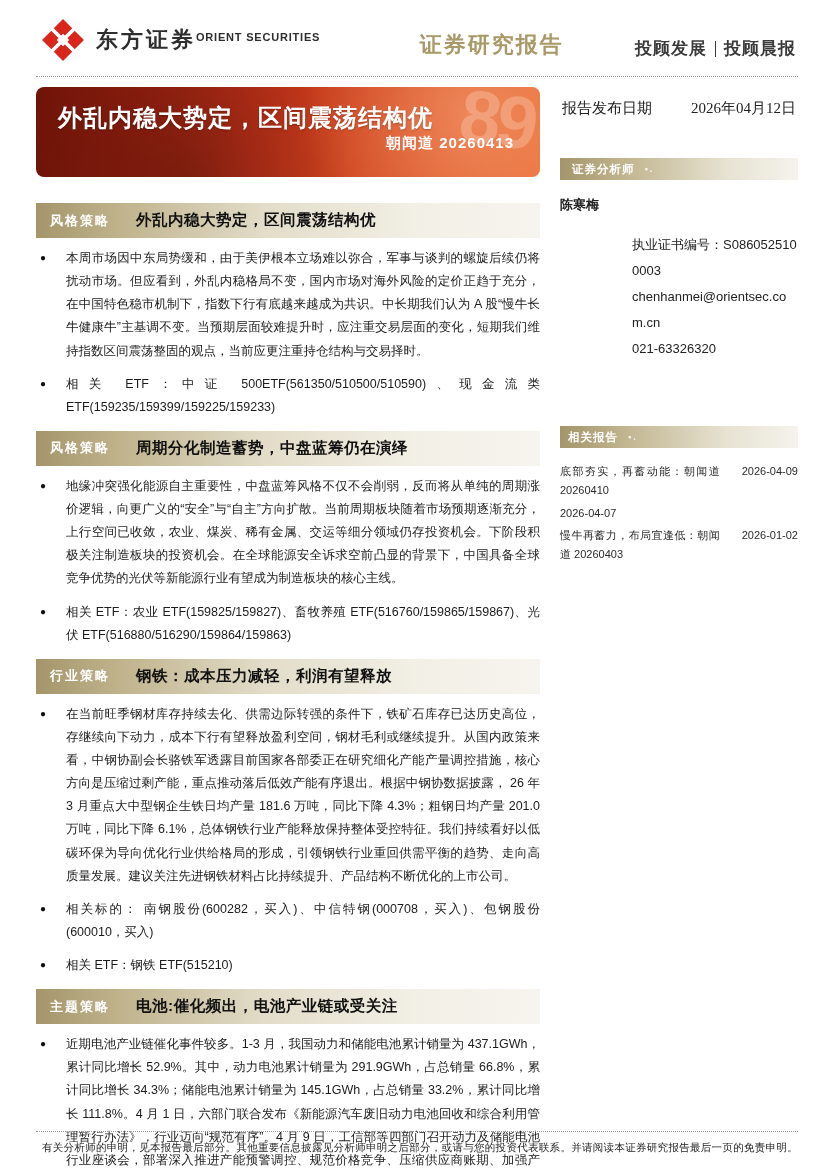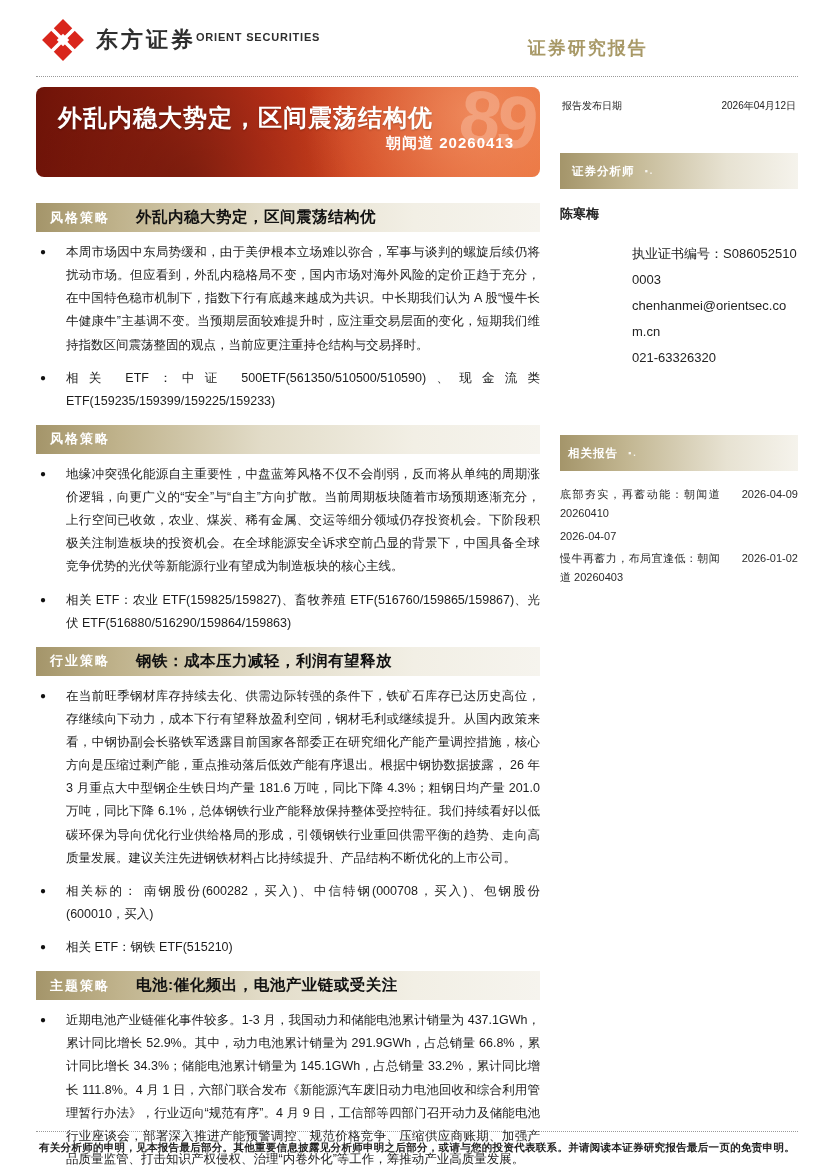--- a/index.html
+++ b/index.html
@@ -9,21 +9,21 @@
 
   
   .topbar { display:flex; align-items:center; padding:14px 30px 10px 40px; height:76px; }
   .brand { display:flex; align-items:center; gap:10px; }
   .logo-mark svg { display:block; }
   .brand-text { display:flex; flex-direction:row; line-height:1.1; }
   .brand-cn { font-size:22px; font-weight:bold; color:#2e2e2e; letter-spacing:3px; }
   .brand-en { font-size:11px; font-weight:bold; color:#2e2e2e; letter-spacing:0.8px; margin-top:3px; }
   .topbar-spacer-a { flex:1.4; }
   .topbar-spacer-b { flex:1; }
-  .center-label { font-size:18px; font-weight:bold; color:#a89967; letter-spacing:2px; align-self:flex-end; padding-bottom:6px; }
+  .center-label { font-size:22px; font-weight:bold; color:#a89967; letter-spacing:2px; align-self:flex-end; padding-bottom:6px; }
   .right-label { font-size:17px; font-weight:bold; color:#3a3a3a; letter-spacing:1px; align-self:flex-end; padding-bottom:6px; display:flex; align-items:center; gap:8px; }
   .vbar { display:inline-block; width:1px; height:16px; background:#3a3a3a; }
   .top-divider { border-top:1px dotted #9a9a9a; margin:0 28px 0 36px; }
 
   
   .content { display:flex; padding:10px 28px 0 36px; gap:20px; }
   .main-col { width:504px; flex:none; }
   .side-col { flex:1; min-width:0; }
 
   
@@ -32,45 +32,45 @@
   .banner::before { content:""; position:absolute; inset:0;
     background:radial-gradient(circle at 86% 30%, rgba(255,190,150,0.45), rgba(255,190,150,0) 38%),
                radial-gradient(circle at 30% 110%, rgba(0,0,0,0.25), rgba(0,0,0,0) 45%); }
   .banner-watermark { position:absolute; top:-10px; right:6px; font-size:74px; font-weight:bold;
     color:rgba(255,225,210,0.30); letter-spacing:-4px; transform:rotate(8deg); }
   .banner-title { position:relative; font-size:24px; font-weight:bold; color:#fff; padding:15px 0 0 22px; letter-spacing:1px; text-shadow:0 1px 2px rgba(0,0,0,0.25); }
   .banner-subtitle { position:absolute; right:26px; bottom:24px; font-size:15px; font-weight:bold; color:#fff; letter-spacing:1px; }
 
   
   .section { margin-bottom:12px; }
-  .section-head { display:flex; align-items:center; height:29px; margin-bottom:9px;
+  .section-head { display:flex; align-items:center; height:35px; margin-bottom:9px;
     background:linear-gradient(90deg,#a4956a 0%,#bfb28b 16%,#e2dcc8 45%,#f2efe5 75%,#f6f4ee 100%); }
   .section-badge { color:#fff; font-weight:bold; font-size:13px; letter-spacing:2px; padding-left:14px; flex:none; }
   .section-title { color:#111; font-weight:bold; font-size:15.5px; margin-left:26px; letter-spacing:0.5px; }
   .bullet { display:flex; margin:2px 0 10px 4px; }
   .bullet-dot { flex:none; width:26px; font-size:10px; color:#111; padding-top:5px; }
   .bullet-text { flex:1; font-size:12.5px; line-height:1.85; color:#1c1c1c; text-align:justify; }
 
   
-  .date-row { display:flex; justify-content:space-between; font-size:10px; color:#222; margin:12px 2px 40px 2px; }
-  .side-bar-header { display:flex; align-items:center; height:36px; padding-left:12px; margin-bottom:14px;
+  .date-row { display:flex; justify-content:space-between; font-size:15px; color:#222; margin:12px 2px 40px 2px;font-family:Liberation Serif, serif; }
+  .side-bar-header { display:flex; align-items:center; height:22px; padding-left:12px; margin-bottom:14px;
     background:linear-gradient(90deg,#a4956a 0%,#c2b691 28%,#e7e2d2 70%,#f5f3ec 100%);
     color:#fff; font-weight:bold; font-size:11.5px; letter-spacing:1px; }
   .side-bar-header .dots { margin-left:10px; color:rgba(255,255,255,0.85); font-size:9px; letter-spacing:2px; }
   .analyst-row { display:flex; font-size:13px; margin-bottom:6px; }
   .analyst-name { flex:none; width:72px; font-weight:bold; color:#222; padding-top:2px; }
   .analyst-details { flex:1; line-height:2.0; color:#222; word-break:break-all;margin-top:38px; }
   .related-header { margin-top:64px;padding-left:8px; }
   .rr-row { display:flex; gap:22px; font-size:11px; color:#2a2a2a; line-height:1.75; margin-bottom:3px; }
   .rr-title { flex:1; text-align:justify; }
   .rr-date { flex:none; white-space:nowrap; }
 
   
   .footer { position:absolute; left:36px; right:28px; bottom:14px; border-top:1px dotted #9a9a9a;
-    padding-top:9px; text-align:center; font-size:10.5px; font-weight:bold; color:#222; letter-spacing:0.3px; }
+    padding-top:9px; text-align:right; font-size:10.5px; font-weight:normal; color:#222; letter-spacing:0.3px; }
 </style>
 </head>
 <body>
 
 <div class="page">
 
   <div class="topbar">
     <div class="brand">
       <span class="logo-mark">
         <svg width="46" height="46" viewBox="0 0 44 44">
@@ -80,20 +80,25 @@
         </svg>
       </span>
       <span class="brand-text">
         <span class="brand-cn">东方证券</span>
         <span class="brand-en">ORIENT SECURITIES</span>
       </span>
     </div>
     <div class="topbar-spacer-a"></div>
     <div class="center-label">证券研究报告</div>
     <div class="topbar-spacer-b"></div>
+    <div class="right-label">
+      <span>投顾发展</span>
+      <span class="vbar"></span>
+      <span>投顾晨报</span>
+    </div>
   </div>
   <div class="top-divider"></div>
 
   <div class="content">
 
     <div class="main-col">
       <div class="banner">
         <span class="banner-watermark">89</span>
         <div class="banner-title">外乱内稳大势定，区间震荡结构优</div>
         <div class="banner-subtitle">朝闻道 20260413</div>
@@ -109,20 +114,21 @@
               <div class="bullet-text">本周市场因中东局势缓和，由于美伊根本立场难以弥合，军事与谈判的螺旋后续仍将扰动市场。但应看到，外乱内稳格局不变，国内市场对海外风险的定价正趋于充分，在中国特色稳市机制下，指数下行有底越来越成为共识。中长期我们认为 A 股“慢牛长牛健康牛”主基调不变。当预期层面较难提升时，应注重交易层面的变化，短期我们维持指数区间震荡整固的观点，当前应更注重持仓结构与交易择时。</div>
             </div>
             <div class="bullet">
               <span class="bullet-dot">●</span>
               <div class="bullet-text">相关 ETF：中证 500ETF(561350/510500/510590)、现金流类 ETF(159235/159399/159225/159233)</div>
             </div>
           </section>
           <section class="section">
             <div class="section-head">
               <span class="section-badge">风格策略</span>
+              <span class="section-title">周期分化制造蓄势，中盘蓝筹仍在演绎</span>
             </div>
             <div class="bullet">
               <span class="bullet-dot">●</span>
               <div class="bullet-text">地缘冲突强化能源自主重要性，中盘蓝筹风格不仅不会削弱，反而将从单纯的周期涨价逻辑，向更广义的“安全”与“自主”方向扩散。当前周期板块随着市场预期逐渐充分，上行空间已收敛，农业、煤炭、稀有金属、交运等细分领域仍存投资机会。下阶段积极关注制造板块的投资机会。在全球能源安全诉求空前凸显的背景下，中国具备全球竞争优势的光伏等新能源行业有望成为制造板块的核心主线。</div>
             </div>
             <div class="bullet">
               <span class="bullet-dot">●</span>
               <div class="bullet-text">相关 ETF：农业 ETF(159825/159827)、畜牧养殖 ETF(516760/159865/159867)、光伏 ETF(516880/516290/159864/159863)</div>
             </div>
           </section>

